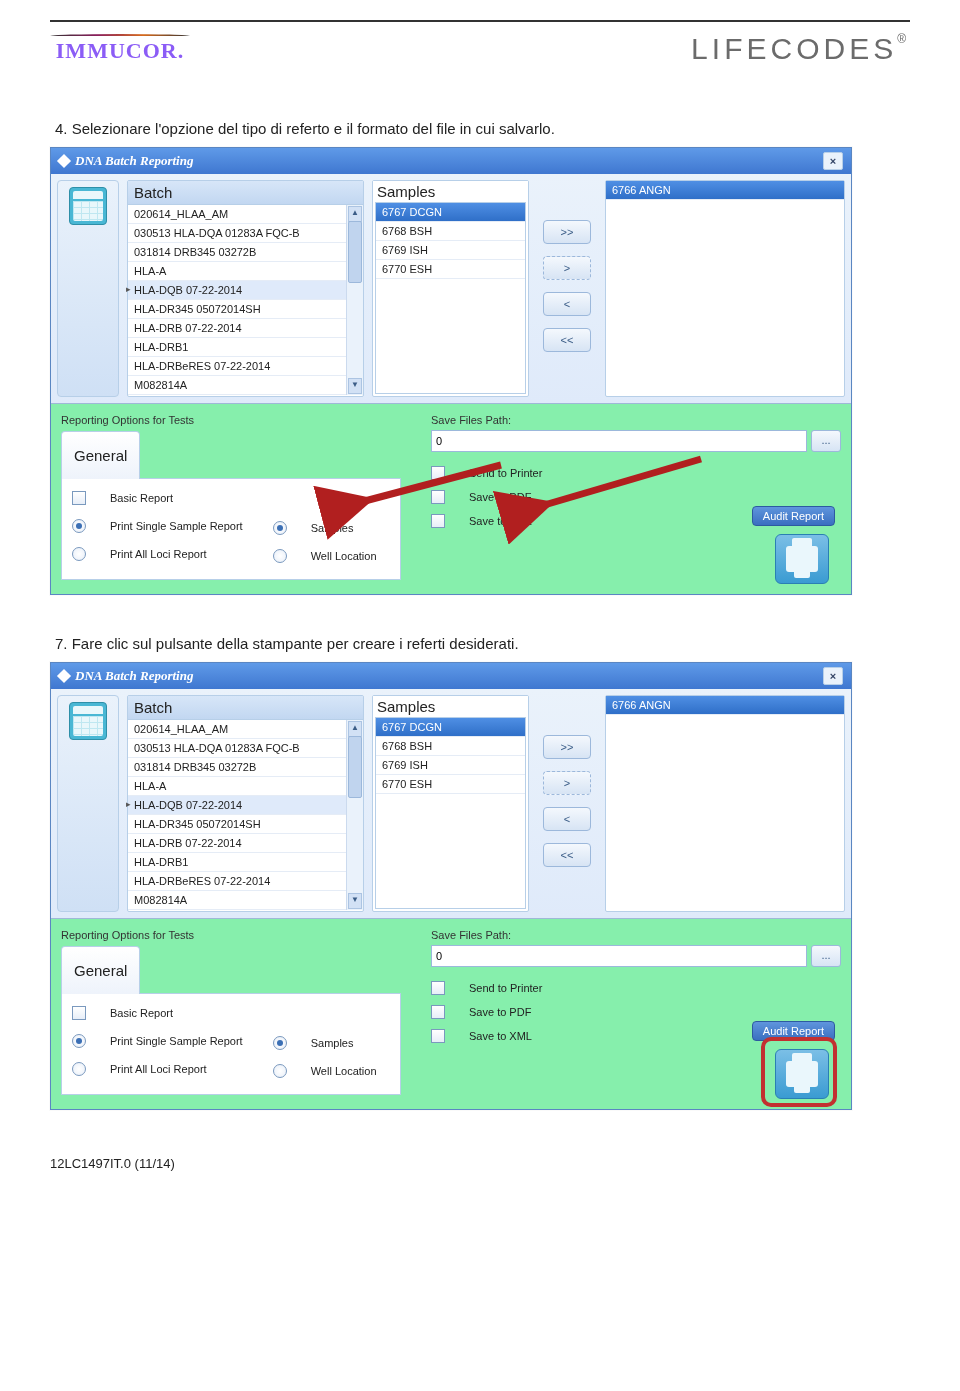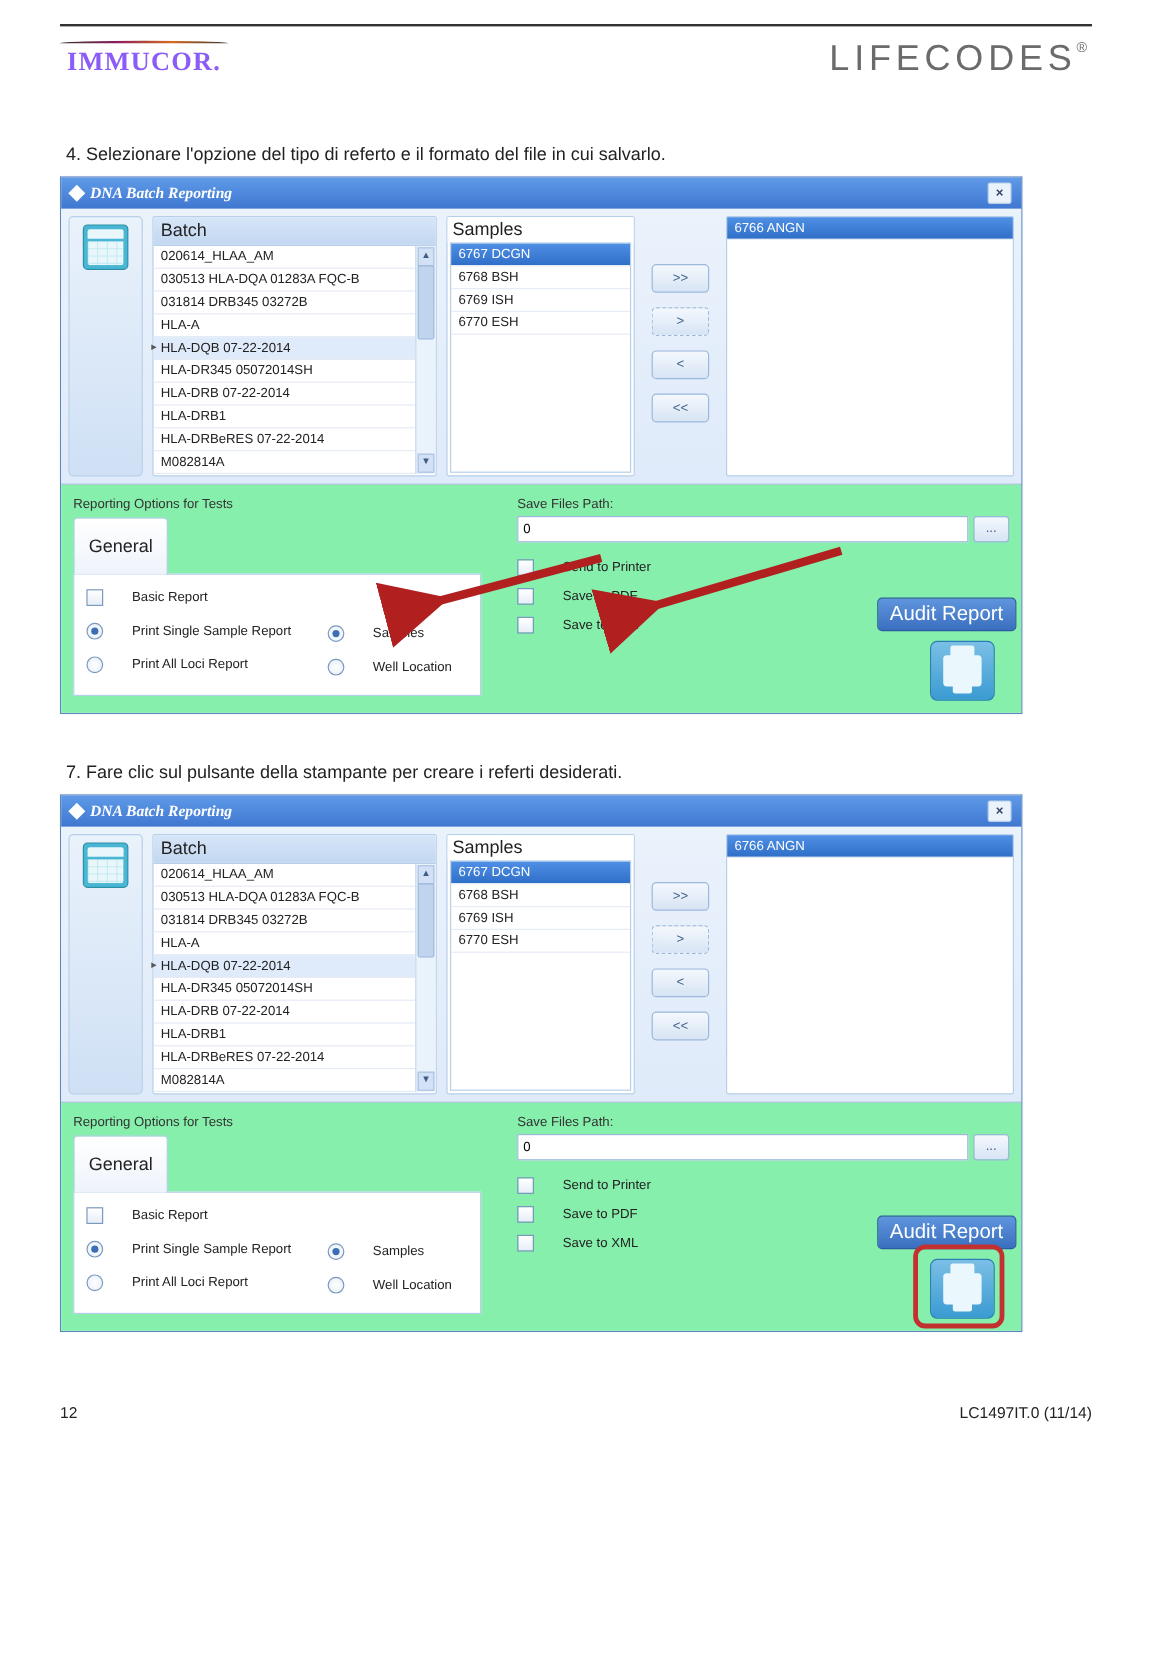--- a/index.html
+++ b/index.html
@@ -202,42 +202,42 @@
   .chk, .rad {display:flex;align-items:center;gap:24px;}
   .chk .box{width:12px;height:12px;border:1px solid #7a99be;background:linear-gradient(#fff,#e7eef8);}
   .rad .dot{width:12px;height:12px;border:1px solid #7a99be;border-radius:50%;background:radial-gradient(#fff,#e7eef8);position:relative;}
   .rad.on .dot::after{content:"";position:absolute;inset:3px;background:#3b6fb5;border-radius:50%;}
   .right-block{flex:1;}
   .path-row{display:flex;gap:4px;align-items:center;margin-bottom:14px;}
   .path-input{flex:1;border:1px solid #9cb8db;height:20px;font-size:11px;padding:0 4px;background:#fff;}
   .path-btn{width:28px;height:20px;background:linear-gradient(#f4f8fd,#d7e4f4);border:1px solid #9cb8db;border-radius:3px;font-size:11px;color:#3b5d87;text-align:center;line-height:18px;}
   .save-opts{display:flex;flex-direction:column;gap:10px;font-size:11px;}
   .audit-btn{
-    position:absolute; right:4px; bottom:68px;
+    position:absolute; right:16px; bottom:68px;
     background:linear-gradient(#5f95dd,#3a6fc0);
     color:#fff;border:1px solid #2d5aa0;border-radius:4px;
-    padding:3px 10px;font-size:17px;text-align:center;
+    padding:3px 10px;font-size:11px;text-align:center;
   }
   .printer-btn{
     position:absolute; right:22px; bottom:10px;
     width:52px;height:48px;
     background:linear-gradient(#7bbfe6,#3a9bd2);
     border:1px solid #2a7fb3;border-radius:6px;
     display:flex;align-items:center;justify-content:center;
   }
   .printer-icn{width:32px;height:26px;background:#eaf7fc;border-radius:3px;position:relative;}
   .printer-icn::before{content:"";position:absolute;top:-8px;left:6px;right:6px;height:10px;background:#eaf7fc;border-radius:2px 2px 0 0;}
   .printer-icn::after{content:"";position:absolute;bottom:-6px;left:8px;right:8px;height:8px;background:#eaf7fc;border-radius:0 0 2px 2px;}
   
   .arrow{position:absolute;pointer-events:none;}
   .arrow svg{overflow:visible;}
   
   .hl-outline{position:absolute;border:4px solid #c23030;border-radius:10px;pointer-events:none;}
   
-  .footer{display:flex;justify-content:space-between;font-size:13px;margin-top:60px;}
+  .footer{display:flex;font-size:13px;margin-top:46px;}
 </style>
 </head>
 <body>
 
 <div class="page">
 
   <div class="header-banner">
     <div class="logo-immucor">
       <div class="arc"></div>
       <div class="name">IMMUCOR.</div>

